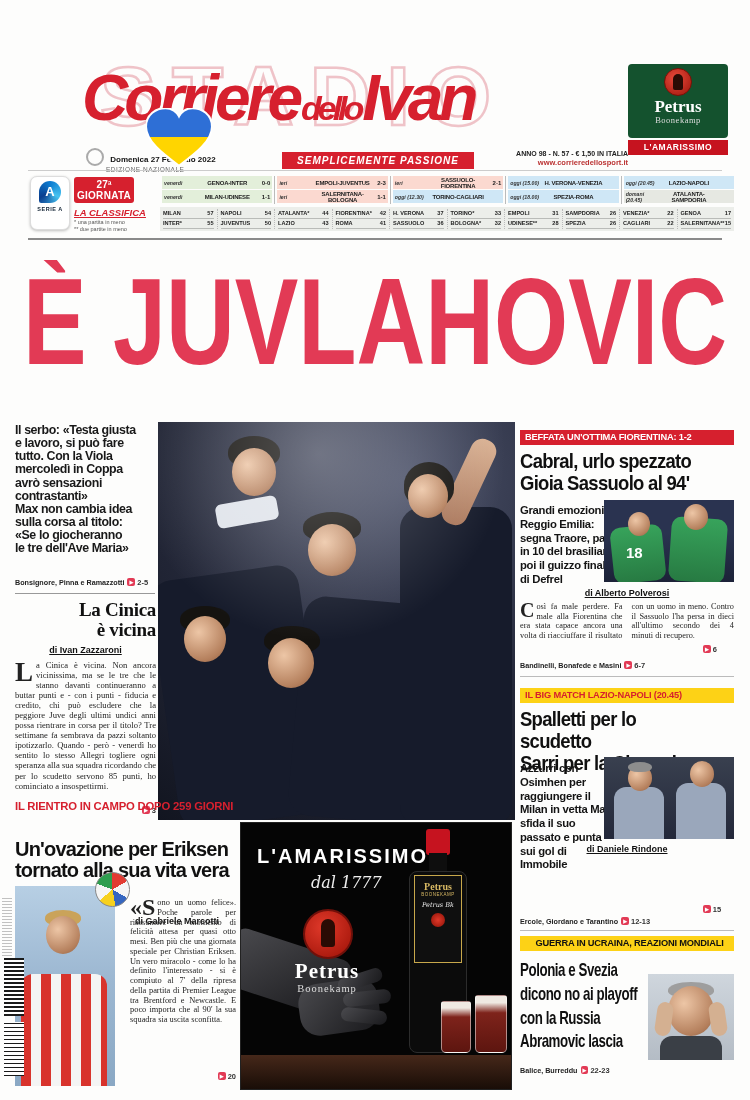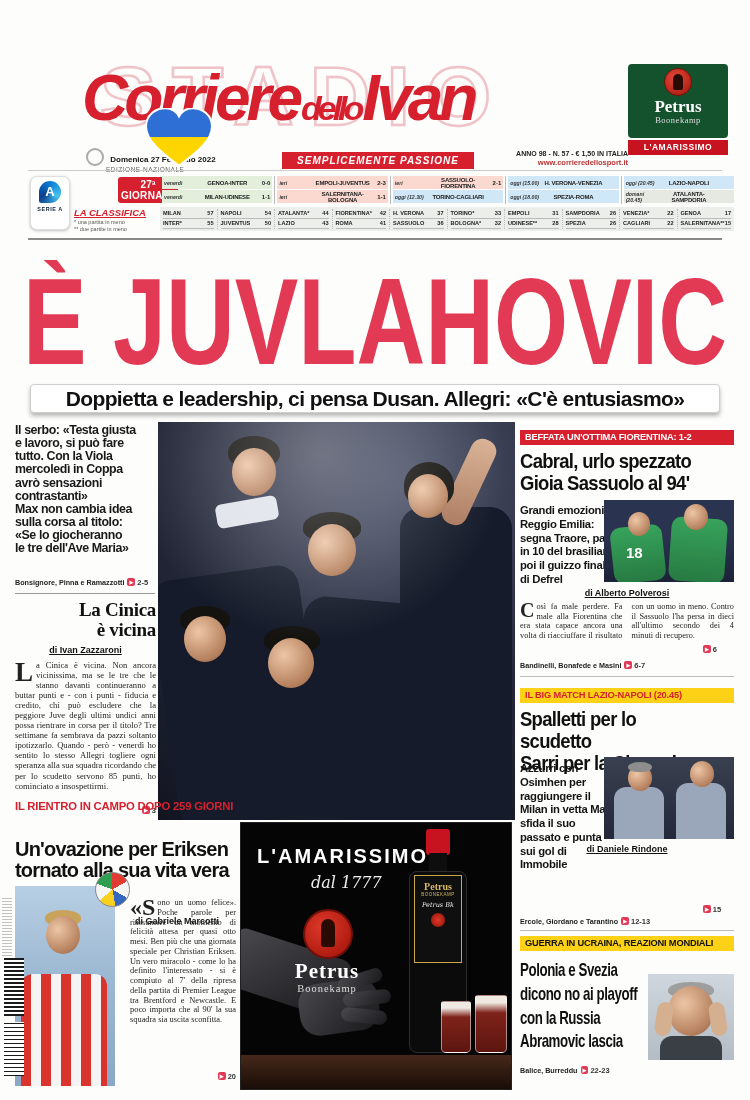--- a/index.html
+++ b/index.html
@@ -37,21 +37,21 @@
 
   
   .rule0{left:28px;top:170px;width:694px;height:1px;background:#ccc;}
   .badge{left:30px;top:176px;width:40px;height:54px;background:#fff;border:1px solid #ddd;border-radius:7px;
          box-shadow:0 1px 3px rgba(0,0,0,.25);text-align:center;padding-top:4px;box-sizing:border-box;}
   .badge-blob{width:22px;height:22px;margin:0 auto;border-radius:50% 50% 50% 10%;
               background:conic-gradient(#0b7bd0,#46c3f0,#0a3e8f,#0b7bd0);position:relative;}
   .badge-blob b{position:absolute;left:0;right:0;top:3px;color:#fff;font-size:13px;}
   .badge-label{font-size:5.5px;font-weight:700;color:#123;letter-spacing:.5px;margin-top:3px;}
   .giornata{left:74px;top:177px;width:60px;height:26px;background:var(--red,#d6202e);border-radius:3px;
-            color:#fff;text-align:center;font-weight:900;line-height:1.1;padding-top:2px;box-sizing:border-box;margin-left:44px;}
+            color:#fff;text-align:center;font-weight:900;line-height:1.1;padding-top:2px;box-sizing:border-box;}
   .giornata .n{font-size:10px;} .giornata .l{font-size:10px;letter-spacing:.3px;}
   .classifica{left:74px;top:207px;color:var(--red,#d6202e);font-style:italic;font-weight:900;
               font-size:9.5px;text-decoration:underline;}
   .legend{left:74px;top:219px;font-size:5.5px;color:#555;line-height:1.2;}
   #fixtures{left:160px;top:176px;width:574px;height:28px;display:flex;}
   .fxgroup{flex:1;display:flex;flex-direction:column;border-left:1px solid #bbb;padding-left:2px;margin-left:2px;}
   .fxgroup:first-child{border-left:none;margin-left:0;}
   .fxrow{flex:1;display:flex;align-items:center;margin-bottom:1px;padding:0 2px;}
   .fxwhen{width:32px;font-size:5.2px;font-weight:700;font-style:italic;color:#333;}
   .fxmatch{flex:1;text-align:center;font-size:6px;font-weight:700;letter-spacing:-.2px;color:#222;}
@@ -99,21 +99,21 @@
   .hair{position:absolute;border-radius:50% 50% 42% 42%;background:#151310;}
   .collar{position:absolute;background:#dfe3ea;border-radius:6px;}
   .arm{position:absolute;background:linear-gradient(#d9b193,#a9765a);border-radius:12px;}
   .glow{position:absolute;left:0;top:0;right:0;bottom:0;background:radial-gradient(circle at 45% 8%,rgba(255,255,255,.28),transparent 45%);}
 
   
   .rbanner{left:520px;width:214px;height:15px;font-size:9.3px;font-weight:900;line-height:15px;
            padding-left:5px;box-sizing:border-box;letter-spacing:-.2px;}
   .rb-red{background:var(--red,#d6202e);color:#fff;}
   .rb-yellow-red{background:var(--yellow,#fdd216);color:var(--red,#d6202e);}
-  .rb-yellow-blk{background:var(--yellow,#fdd216);color:#111;}
+  .rb-yellow-blk{background:var(--yellow,#fdd216);color:#111;text-align:center;}
   .rtitle{left:520px;width:214px;font-size:21px;font-weight:900;line-height:1.05;color:#101010;}
   .squeeze{display:inline-block;transform:scaleX(.88);transform-origin:0 0;white-space:pre-line;letter-spacing:-.8px;}
   .squeeze-xs{display:inline-block;transform:scaleX(.70);transform-origin:0 0;white-space:pre-line;letter-spacing:-.6px;font-size:19px;line-height:1.25;}
   .rlede{left:520px;width:96px;font-size:11.3px;font-weight:800;line-height:1.22;letter-spacing:-.3px;color:#141414;}
   .rbyline{left:520px;width:214px;text-align:center;font-size:9px;font-weight:700;text-decoration:underline;}
   .rbody{left:520px;width:214px;column-count:2;column-gap:9px;font-family:"Liberation Serif",serif;
          font-size:8.3px;line-height:1.15;text-align:justify;color:#222;}
   .rbody::first-letter{font-size:20px;float:left;line-height:.85;padding-right:2px;font-weight:700;}
   .rcredits{left:520px;width:214px;font-size:7.2px;font-weight:700;color:#222;}
   .rrule{left:520px;width:214px;height:1px;background:#bbb;}
@@ -390,21 +390,20 @@
         </div>
       </div>
     </div>
 
   <div class="abs rule1"></div>
   <div class="abs mainhead">
     <svg width="750" height="120" viewBox="0 0 750 120">
       <text x="375" y="104" text-anchor="middle" textLength="704" lengthAdjust="spacingAndGlyphs" font-size="122" font-weight="900" fill="#e23a55">È JUVLAHOVIC</text>
     </svg>
   </div>
-  <div class="abs subhead">Doppietta e leadership, ci pensa Dusan. Allegri: «C'è entusiasmo»</div>
 
   <div class="abs lquote">Il serbo: «Testa giusta
 e lavoro, si può fare
 tutto. Con la Viola
 mercoledì in Coppa
 avrò sensazioni
 contrastanti»
 Max non cambia idea
 sulla corsa al titolo:
 «Se lo giocheranno

